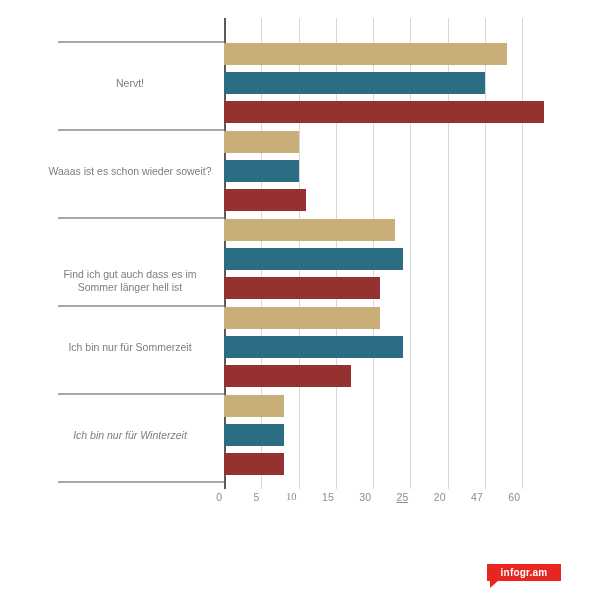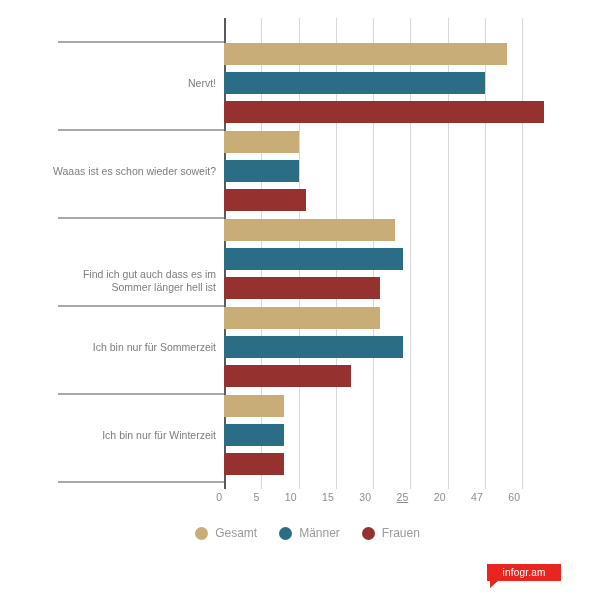--- a/index.html
+++ b/index.html
@@ -39,21 +39,21 @@
     position: absolute;
     left: 58px;
     width: 166px;
     height: 2px;
     background: #a8a8a8;
   }
   .cat-label-box {
     position: absolute;
     left: 44px;
     width: 172px;
-    text-align: right;
+    text-align: center;
     color: #7d7d7d;
     font-size: 10.5px;
     line-height: 13px;
   }
 
   
   .bar {
     position: absolute;
     height: 22px;
   }
@@ -127,20 +127,21 @@
     position: absolute;
     left: 0;
     top: 0;
     width: 74px;
     height: 17px;
     line-height: 17px;
     text-align: center;
     color: #ffffff;
     font-size: 10px;
     letter-spacing: 0.2px;
+    font-weight: bold;
   }
 </style>
 </head>
 <body>
 
 <div id="chart-root">
 
   <div id="gridlines">
       <div class="gridline" style="left: 224px; background: rgb(216, 216, 216);"></div>
       <div class="gridline" style="left: 261.25px; background: rgb(216, 216, 216);"></div>
@@ -162,21 +163,21 @@
       <div class="cat-sep" style="top: 305px; background: rgb(168, 168, 168);"></div>
       <div class="cat-sep" style="top: 393px; background: rgb(168, 168, 168);"></div>
       <div class="cat-sep" style="top: 481px; background: rgb(168, 168, 168);"></div>
     </div>
 
   <div id="cat-labels">
       <div class="cat-label-box" style="top: 76.5px; color: rgb(125, 125, 125);">Nervt!</div>
       <div class="cat-label-box" style="top: 164.5px; color: rgb(125, 125, 125);">Waaas ist es schon wieder soweit?</div>
       <div class="cat-label-box" style="top: 246px; color: rgb(125, 125, 125); margin-top: 22px;">Find ich gut auch dass es im Sommer länger hell ist</div>
       <div class="cat-label-box" style="top: 340.5px; color: rgb(125, 125, 125);">Ich bin nur für Sommerzeit</div>
-      <div class="cat-label-box" style="top: 428.5px; color: rgb(125, 125, 125);">Ich bin nur für Winterzeit</div>
+      <div class="cat-label-box" style="top: 428.5px; color: rgb(125, 125, 125); font-style: italic;">Ich bin nur für Winterzeit</div>
     </div>
 
   <div id="bars">
       <div class="bar s0" title="Gesamt: 38" style="background: rgb(201, 173, 119); left: 224px; top: 43px; width: 283.1px; height: 22px;"></div>
       <div class="bar s1" title="Männer: 35" style="background: rgb(43, 109, 133); left: 224px; top: 72px; width: 260.75px; height: 22px;"></div>
       <div class="bar s2" title="Frauen: 43" style="background: rgb(149, 50, 48); left: 224px; top: 101px; width: 320.35px; height: 22px;"></div>
       <div class="bar s0" title="Gesamt: 10" style="background: rgb(201, 173, 119); left: 224px; top: 131px; width: 74.5px; height: 22px;"></div>
       <div class="bar s1" title="Männer: 10" style="background: rgb(43, 109, 133); left: 224px; top: 160px; width: 74.5px; height: 22px;"></div>
       <div class="bar s2" title="Frauen: 11" style="background: rgb(149, 50, 48); left: 224px; top: 189px; width: 81.95px; height: 22px;"></div>
       <div class="bar s0" title="Gesamt: 23" style="background: rgb(201, 173, 119); left: 224px; top: 219px; width: 171.35px; height: 22px;"></div>
@@ -186,43 +187,29 @@
       <div class="bar s1" title="Männer: 24" style="background: rgb(43, 109, 133); left: 224px; top: 336px; width: 178.8px; height: 22px;"></div>
       <div class="bar s2" title="Frauen: 17" style="background: rgb(149, 50, 48); left: 224px; top: 365px; width: 126.65px; height: 22px;"></div>
       <div class="bar s0" title="Gesamt: 8" style="background: rgb(201, 173, 119); left: 224px; top: 395px; width: 59.6px; height: 22px;"></div>
       <div class="bar s1" title="Männer: 8" style="background: rgb(43, 109, 133); left: 224px; top: 424px; width: 59.6px; height: 22px;"></div>
       <div class="bar s2" title="Frauen: 8" style="background: rgb(149, 50, 48); left: 224px; top: 453px; width: 59.6px; height: 22px;"></div>
     </div>
 
   <div id="ticks">
       <div class="tick-label" style="left: 186px; color: rgb(141, 141, 141);">0</div>
       <div class="tick-label" style="left: 223.25px; color: rgb(141, 141, 141);">5</div>
-      <div class="tick-label" style="left: 260.5px; color: rgb(141, 141, 141);">10</div>
+      <div class="tick-label" style="left: 260.5px; color: rgb(141, 141, 141); font-family: Liberation Serif, serif;">10</div>
       <div class="tick-label" style="left: 297.75px; color: rgb(141, 141, 141);">15</div>
       <div class="tick-label" style="left: 335px; color: rgb(141, 141, 141);">30</div>
       <div class="tick-label" style="left: 372.25px; color: rgb(141, 141, 141); text-decoration: underline;">25</div>
       <div class="tick-label" style="left: 409.5px; color: rgb(141, 141, 141);">20</div>
       <div class="tick-label" style="left: 446.75px; color: rgb(141, 141, 141);">47</div>
       <div class="tick-label" style="left: 484px; color: rgb(141, 141, 141);">60</div>
     </div>
 
-  <div class="legend" id="legend">
-      <div class="legend-item">
-        <span class="legend-dot" style="background: rgb(201, 173, 119);"></span>
-        <span class="legend-label" style="color: rgb(154, 154, 154);">Gesamt</span>
-      </div>
-      <div class="legend-item">
-        <span class="legend-dot" style="background: rgb(43, 109, 133);"></span>
-        <span class="legend-label" style="color: rgb(154, 154, 154);">Männer</span>
-      </div>
-      <div class="legend-item">
-        <span class="legend-dot" style="background: rgb(149, 50, 48);"></span>
-        <span class="legend-label" style="color: rgb(154, 154, 154);">Frauen</span>
-      </div>
-    </div>
 
   <div class="badge">
     <div class="badge-body"></div>
     <div class="badge-tail"></div>
     <div class="badge-text">infogr.am</div>
   </div>
 
 </div>
 
 </body></html>

